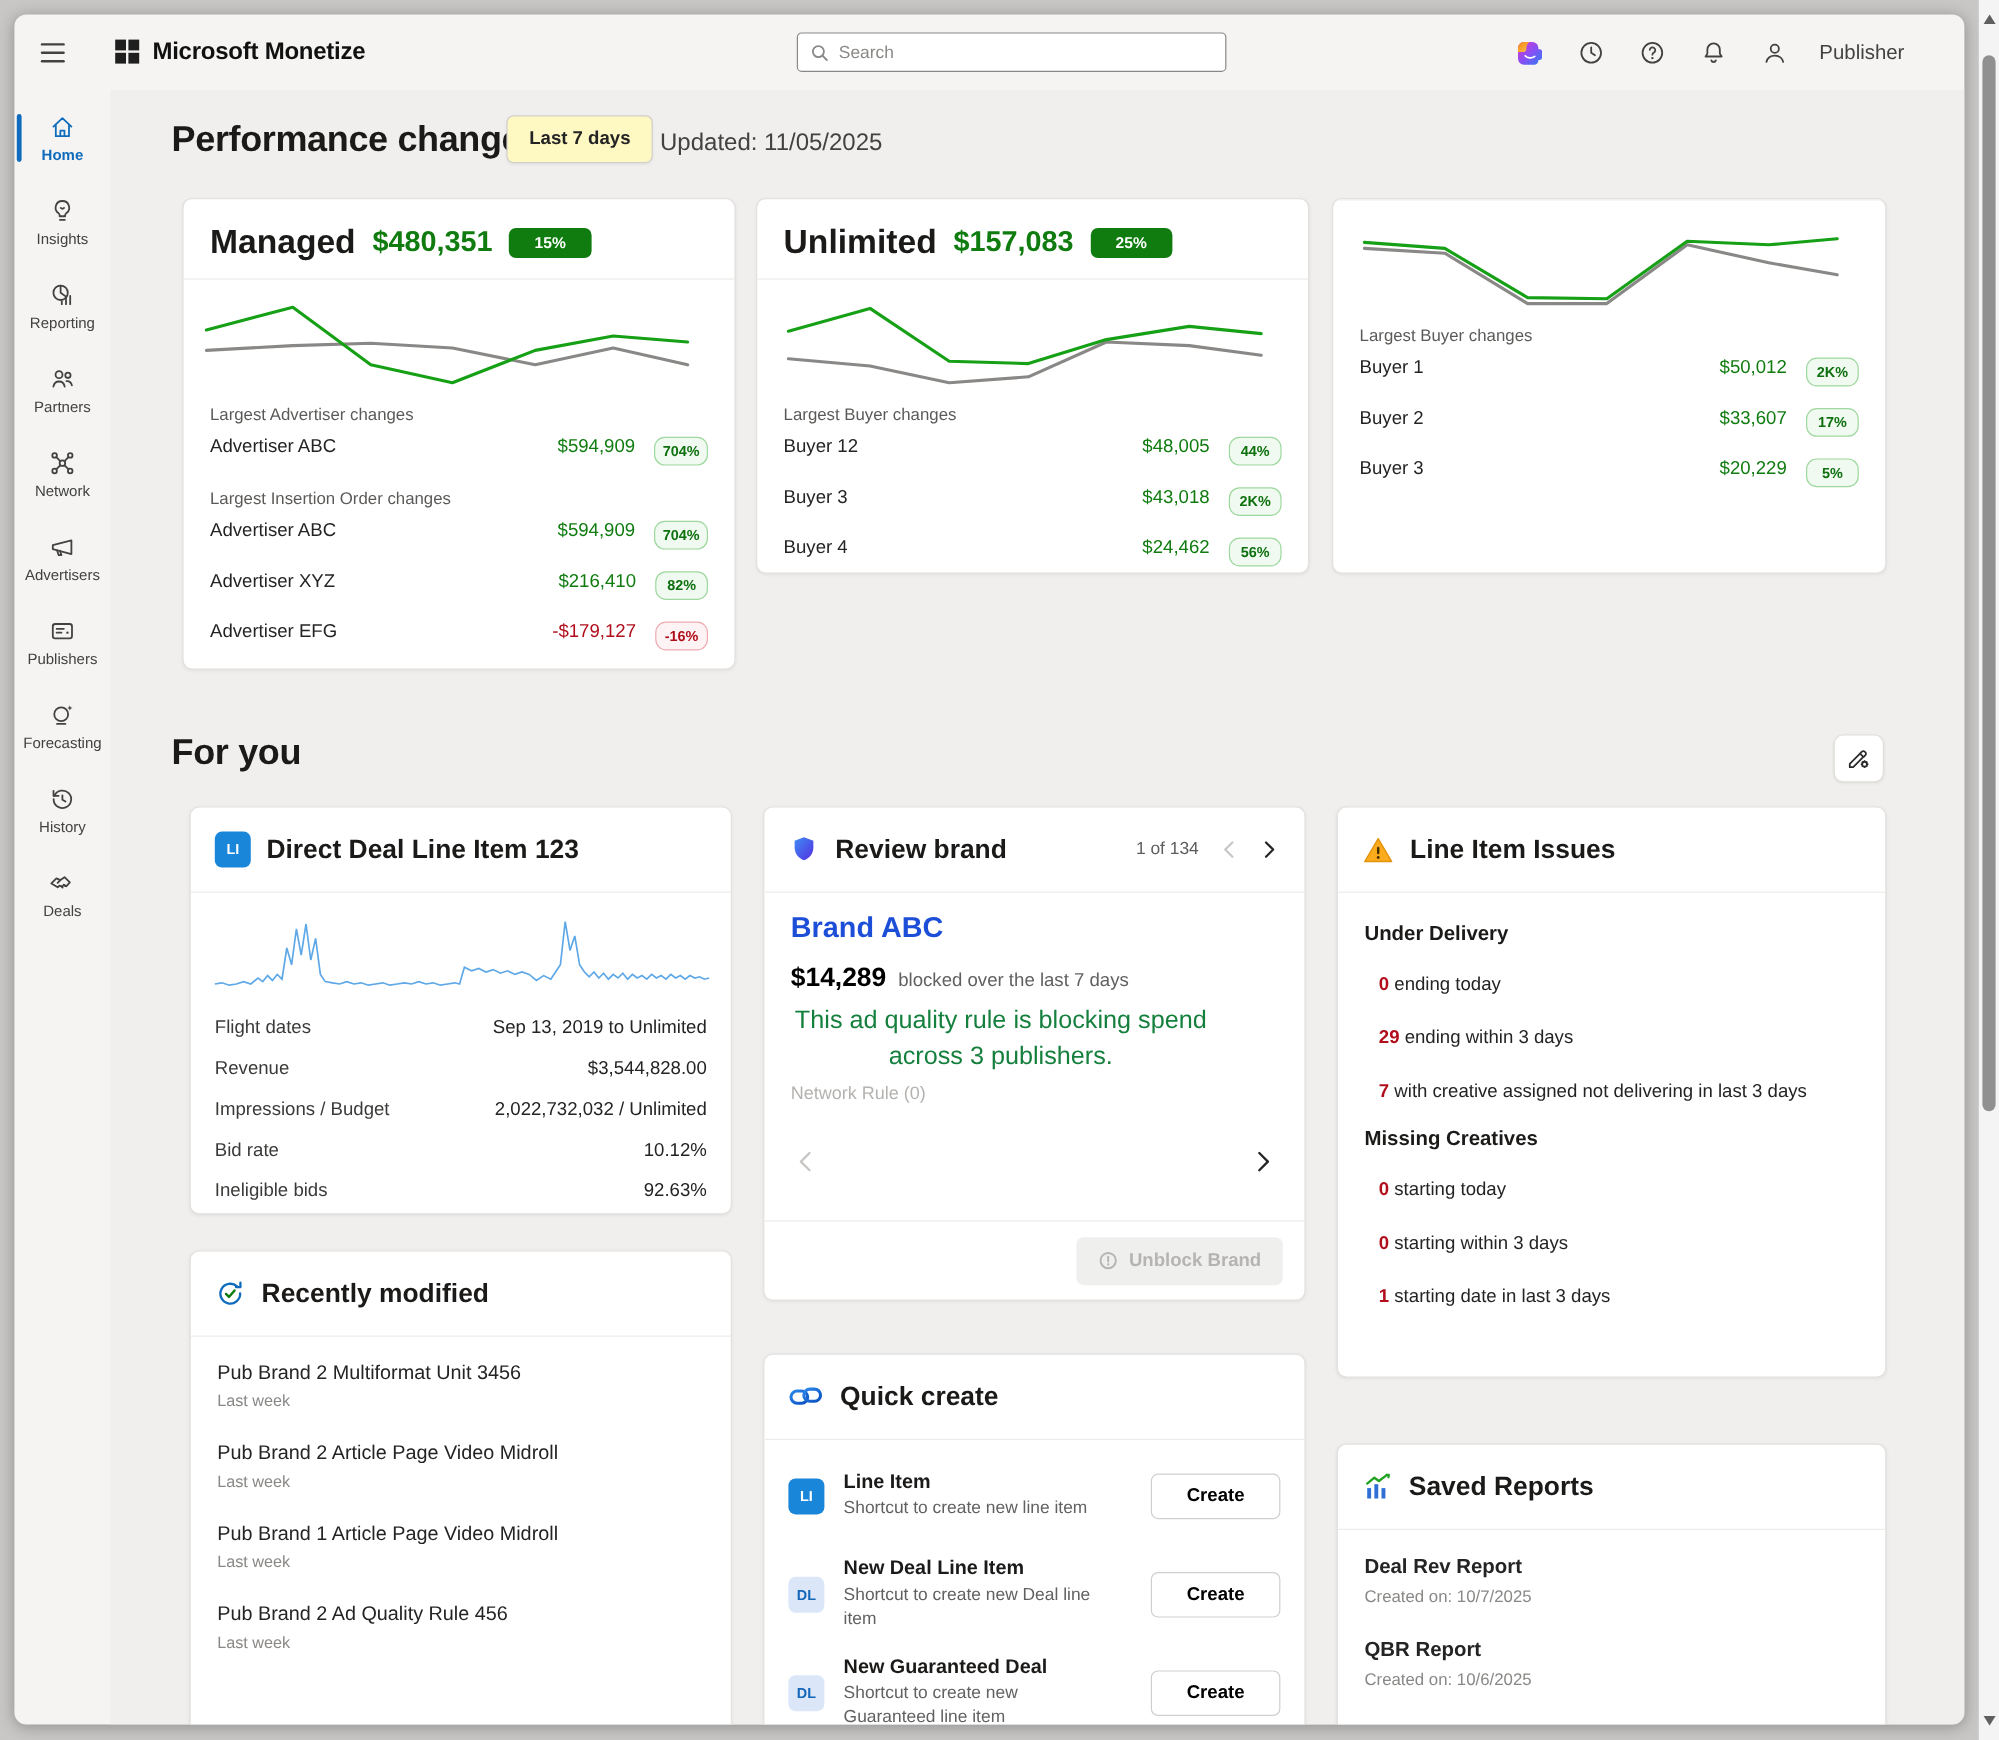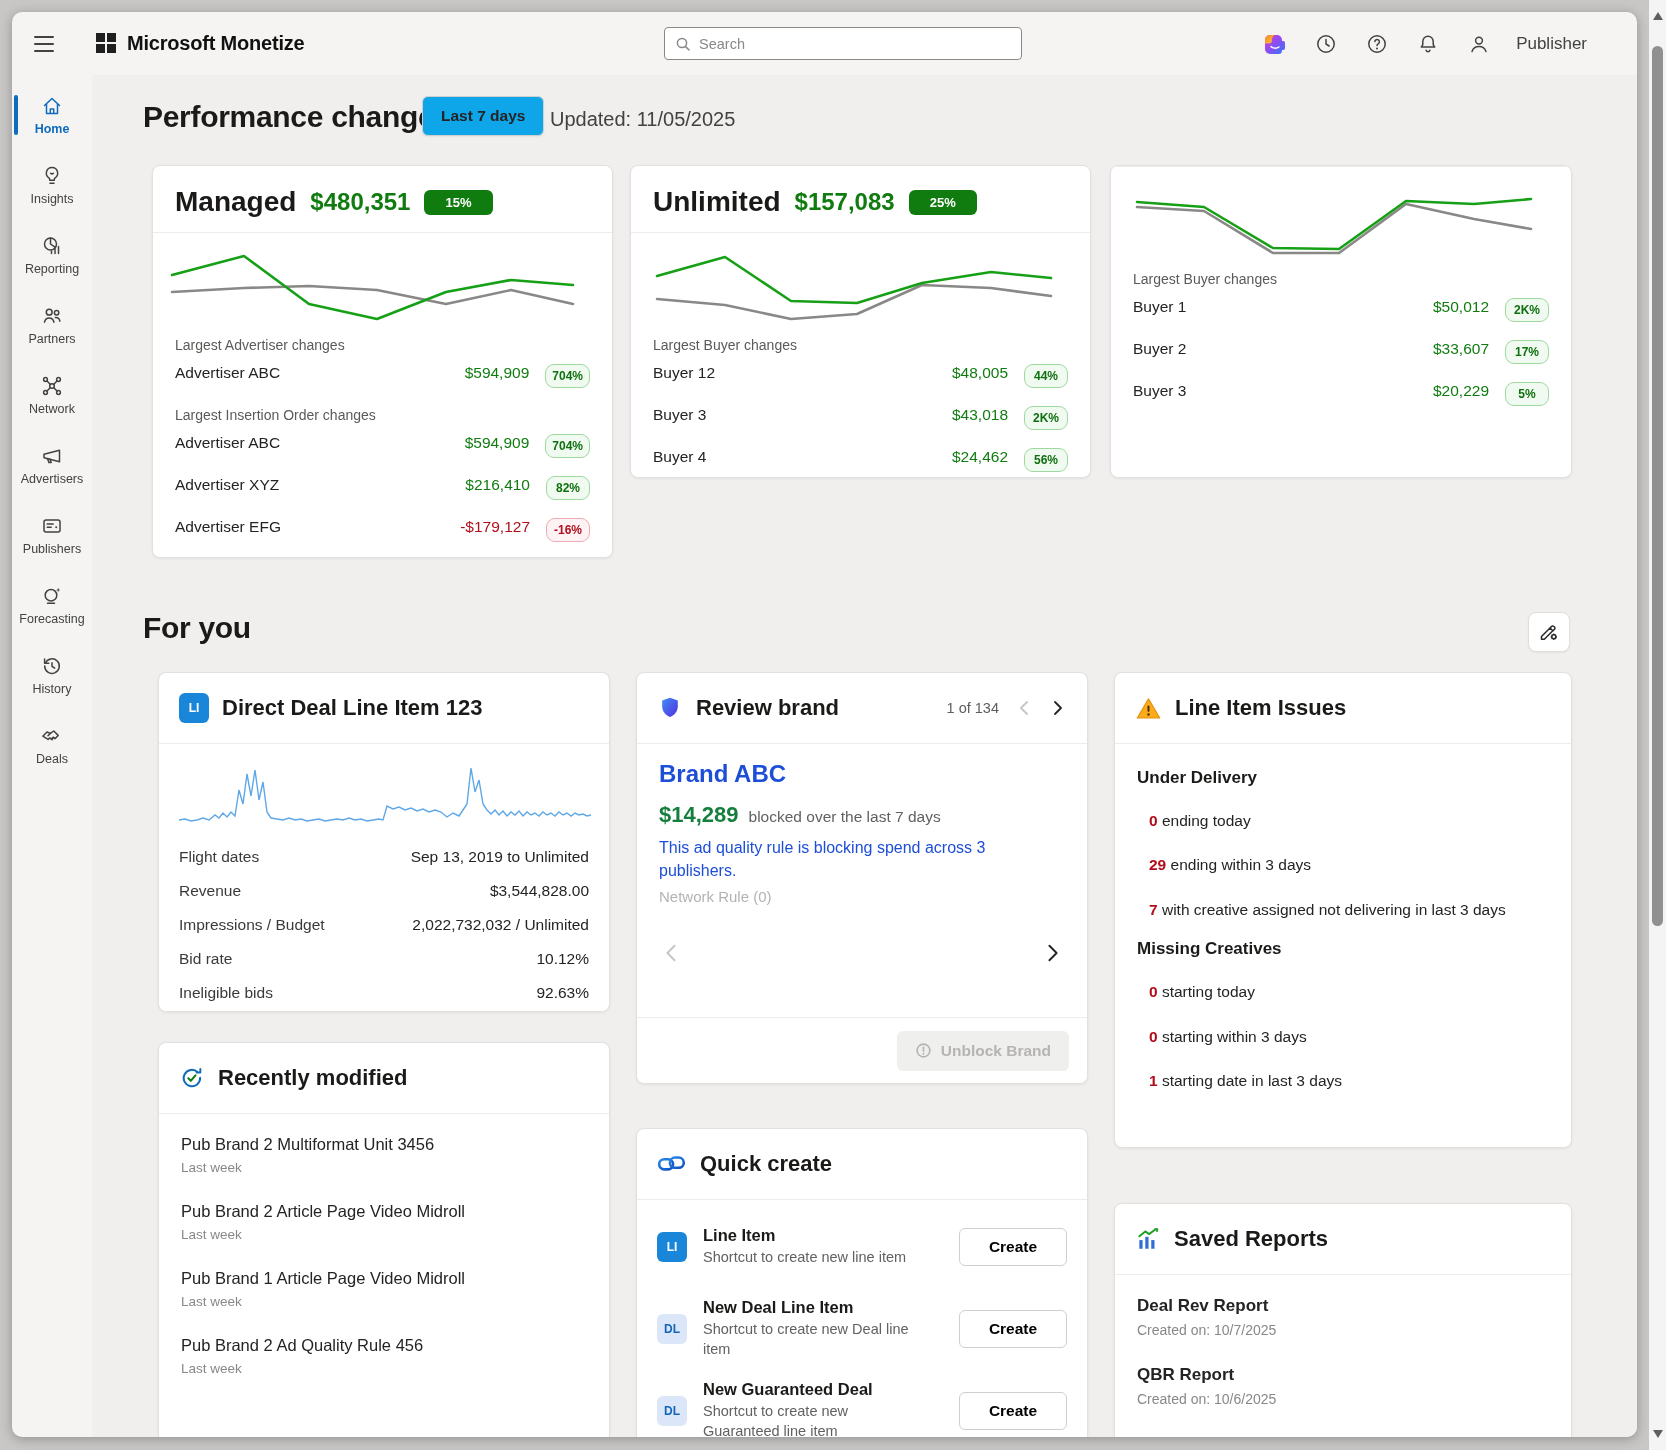--- a/index.html
+++ b/index.html
@@ -49,21 +49,21 @@
     background:#0f6cbd; border-radius:2px;
   }
   
   .content {
     position:absolute; left:80px; top:63px; right:0; bottom:0;
     background:#f0efed; overflow:hidden; border-radius:0 0 10px 0;
   }
   .h1 { position:absolute; font-size:30px; font-weight:700; color:#1b1a19; letter-spacing:-0.3px; }
   .range-btn {
     position:absolute; left:330px; top:21px; height:40px; padding:0 18px;
-    background:#0ea5e9; border:1px solid #d1cfcd; border-radius:6px;
+    background:#fef9c3; border:1px solid #d1cfcd; border-radius:6px;
     font-size:15.5px; font-weight:700; color:#242424; font-family:inherit; cursor:pointer;
     box-shadow:0 1px 2px rgba(0,0,0,.05);
   }
   .updated { position:absolute; left:458px; top:33px; font-size:20px; color:#424242; }
   .card {
     position:absolute; background:#fff; border:1px solid #e3e1df; border-radius:8px;
     box-shadow:0 1px 3px rgba(0,0,0,.06);
     overflow:hidden;
   }
   
@@ -110,23 +110,23 @@
   .mrow .ml { color:#3b3a39; }
   .mrow .mv { color:#242424; }
   
   .pager { margin-left:auto; display:flex; align-items:center; gap:16px; }
   .pager-label { font-size:14.5px; color:#5f5d5b; }
   .chev-btn { background:none; border:none; cursor:pointer; padding:4px; display:flex; }
   .chev-btn.disabled svg polyline { stroke:#c8c6c4; }
   .rb-body { padding:16px 22px 0; }
   .rb-brand { font-size:24px; font-weight:600; color:#1d4ed8; }
   .rb-amt-row { margin-top:14px; display:flex; align-items:baseline; gap:10px; }
-  .rb-amount { font-size:22px; font-weight:600; color:#15803d; }
+  .rb-amount { font-size:22px; font-weight:600; color:#000000; }
   .rb-caption { font-size:15.5px; color:#616161; }
-  .rb-desc { margin-top:8px; font-size:16px; line-height:1.45; color:#1d4ed8; max-width:350px; }
+  .rb-desc { margin-top:8px; font-size:21px; line-height:1.45; color:#15803d; max-width:350px;text-align:center; }
   .rb-rule { margin-top:6px; font-size:15px; color:#b5b3b1; }
   .rb-carousel { display:flex; justify-content:space-between; align-items:center; margin:34px 2px 0; }
   .rb-footer { position:absolute; left:0; right:0; bottom:0; height:66px; border-top:1px solid #ececea;
     display:flex; align-items:center; justify-content:flex-end; padding:0 18px; }
   .unblock {
     display:flex; align-items:center; gap:9px; background:#efefee; border:none; border-radius:6px;
     height:40px; padding:0 18px; font-size:15.5px; font-weight:600; color:#b6b4b2; font-family:inherit; cursor:default;
   }
   
   .lii-body { padding:6px 22px 0; }

